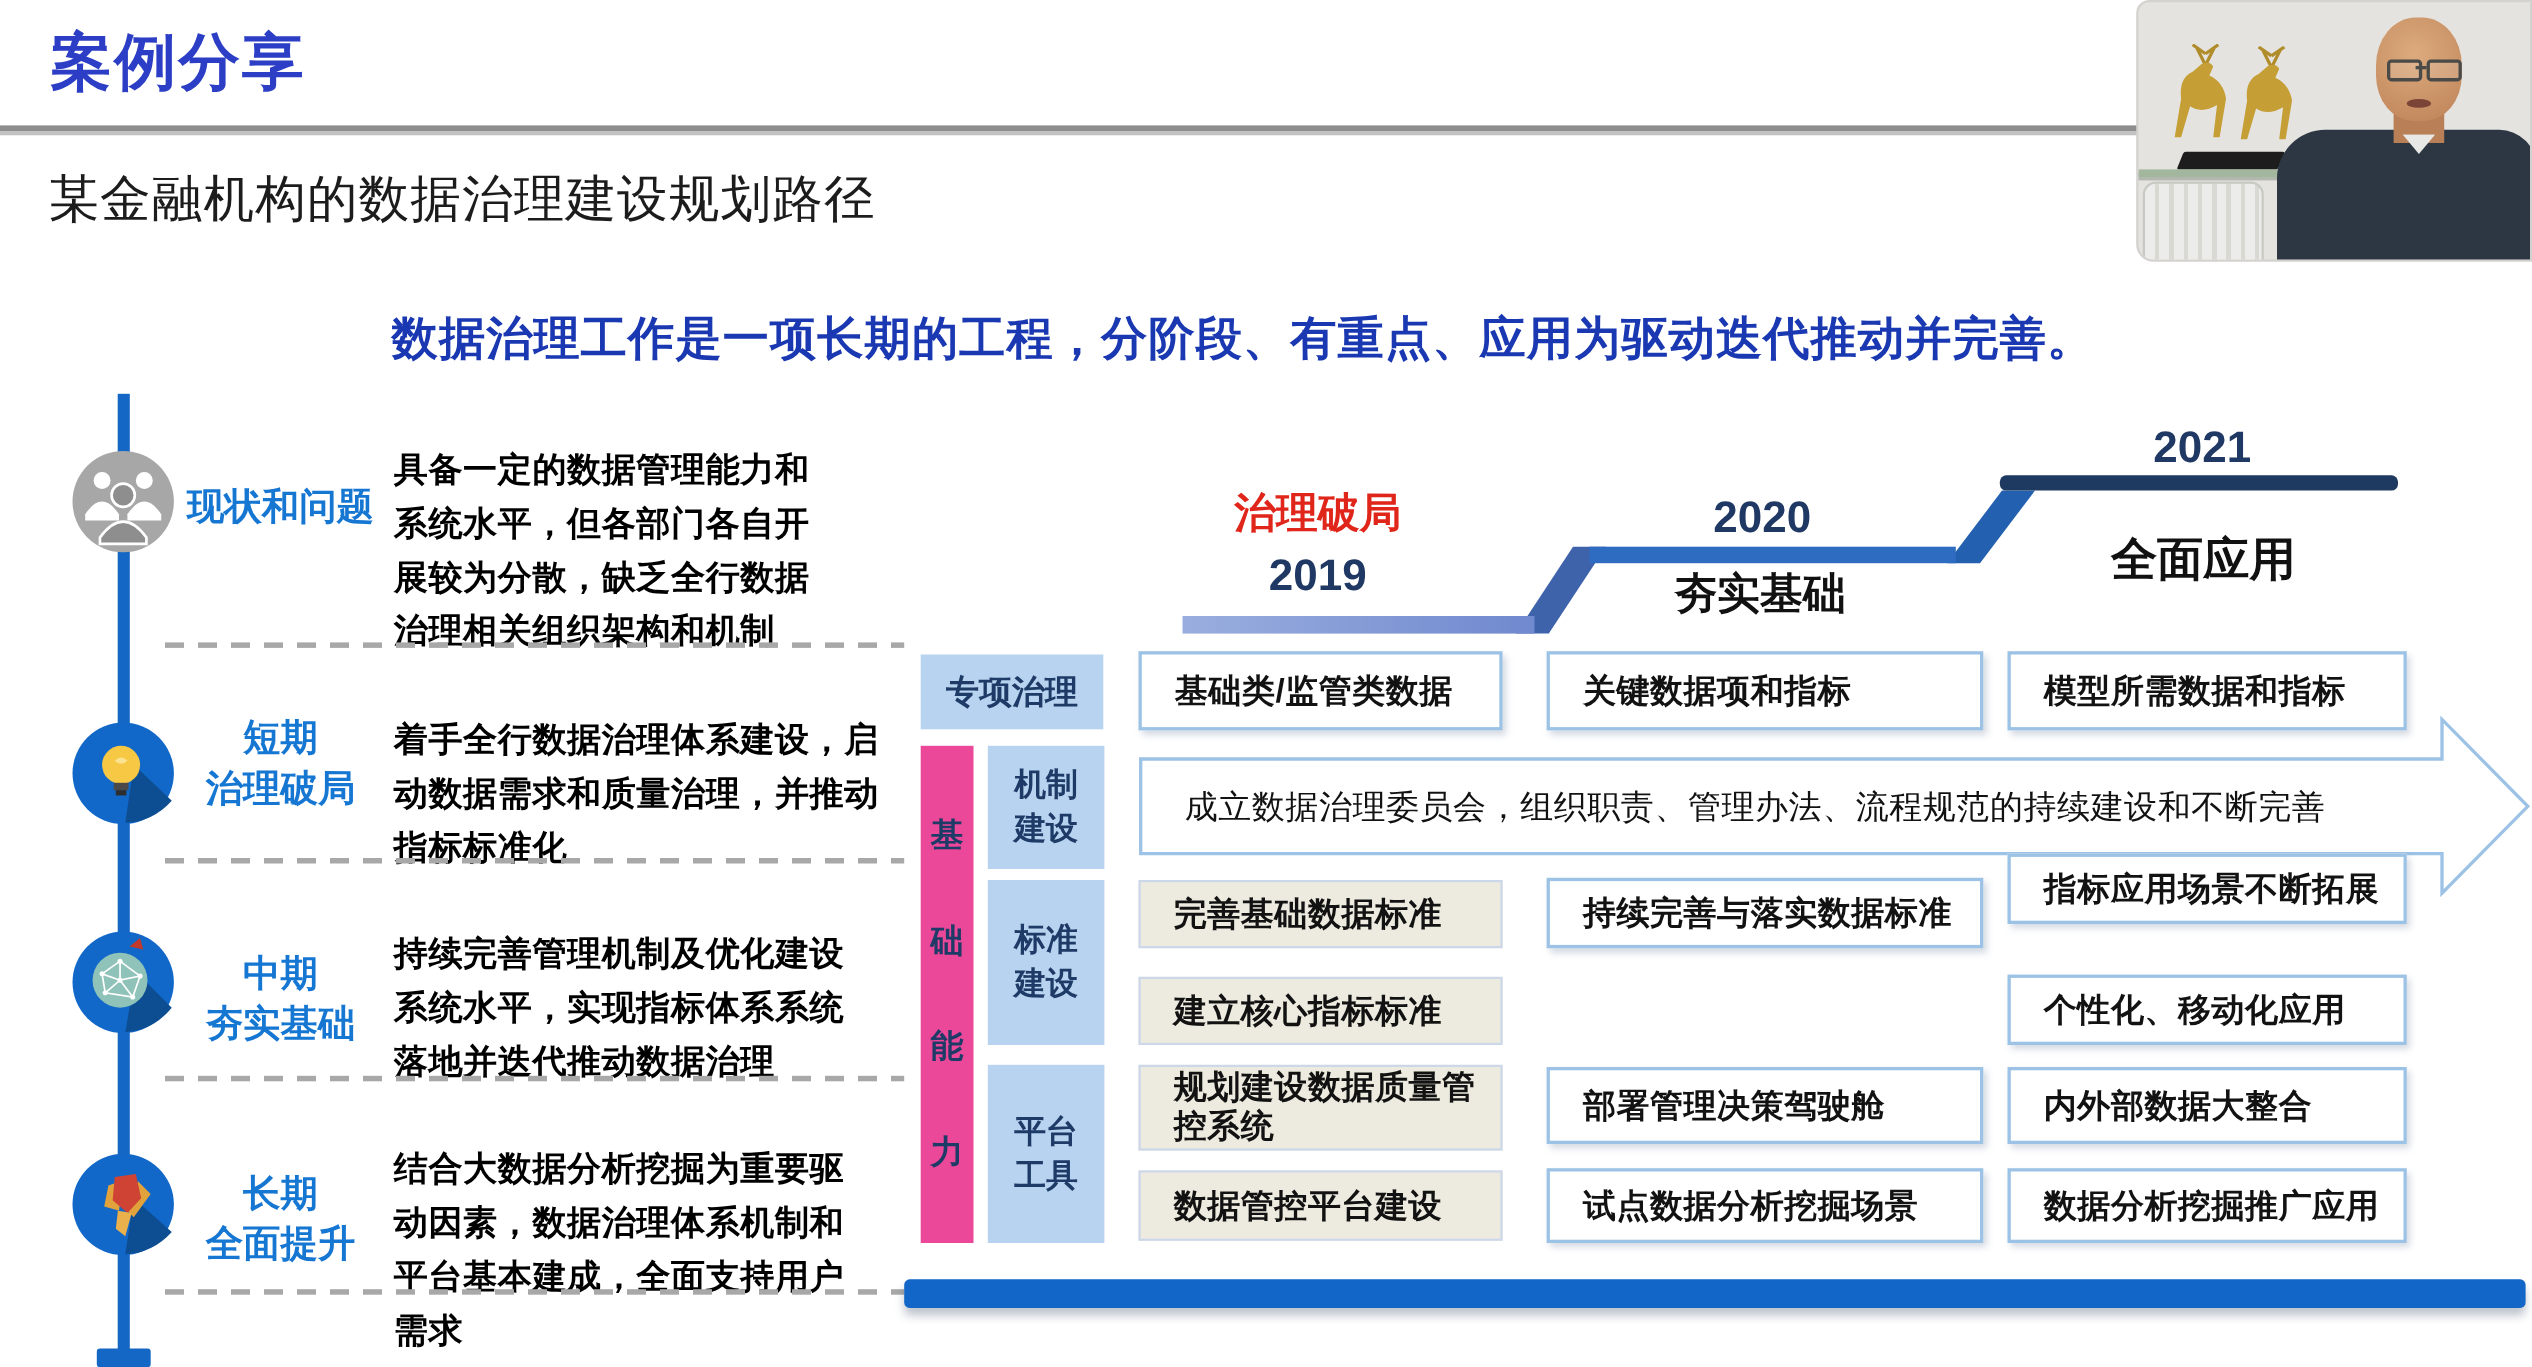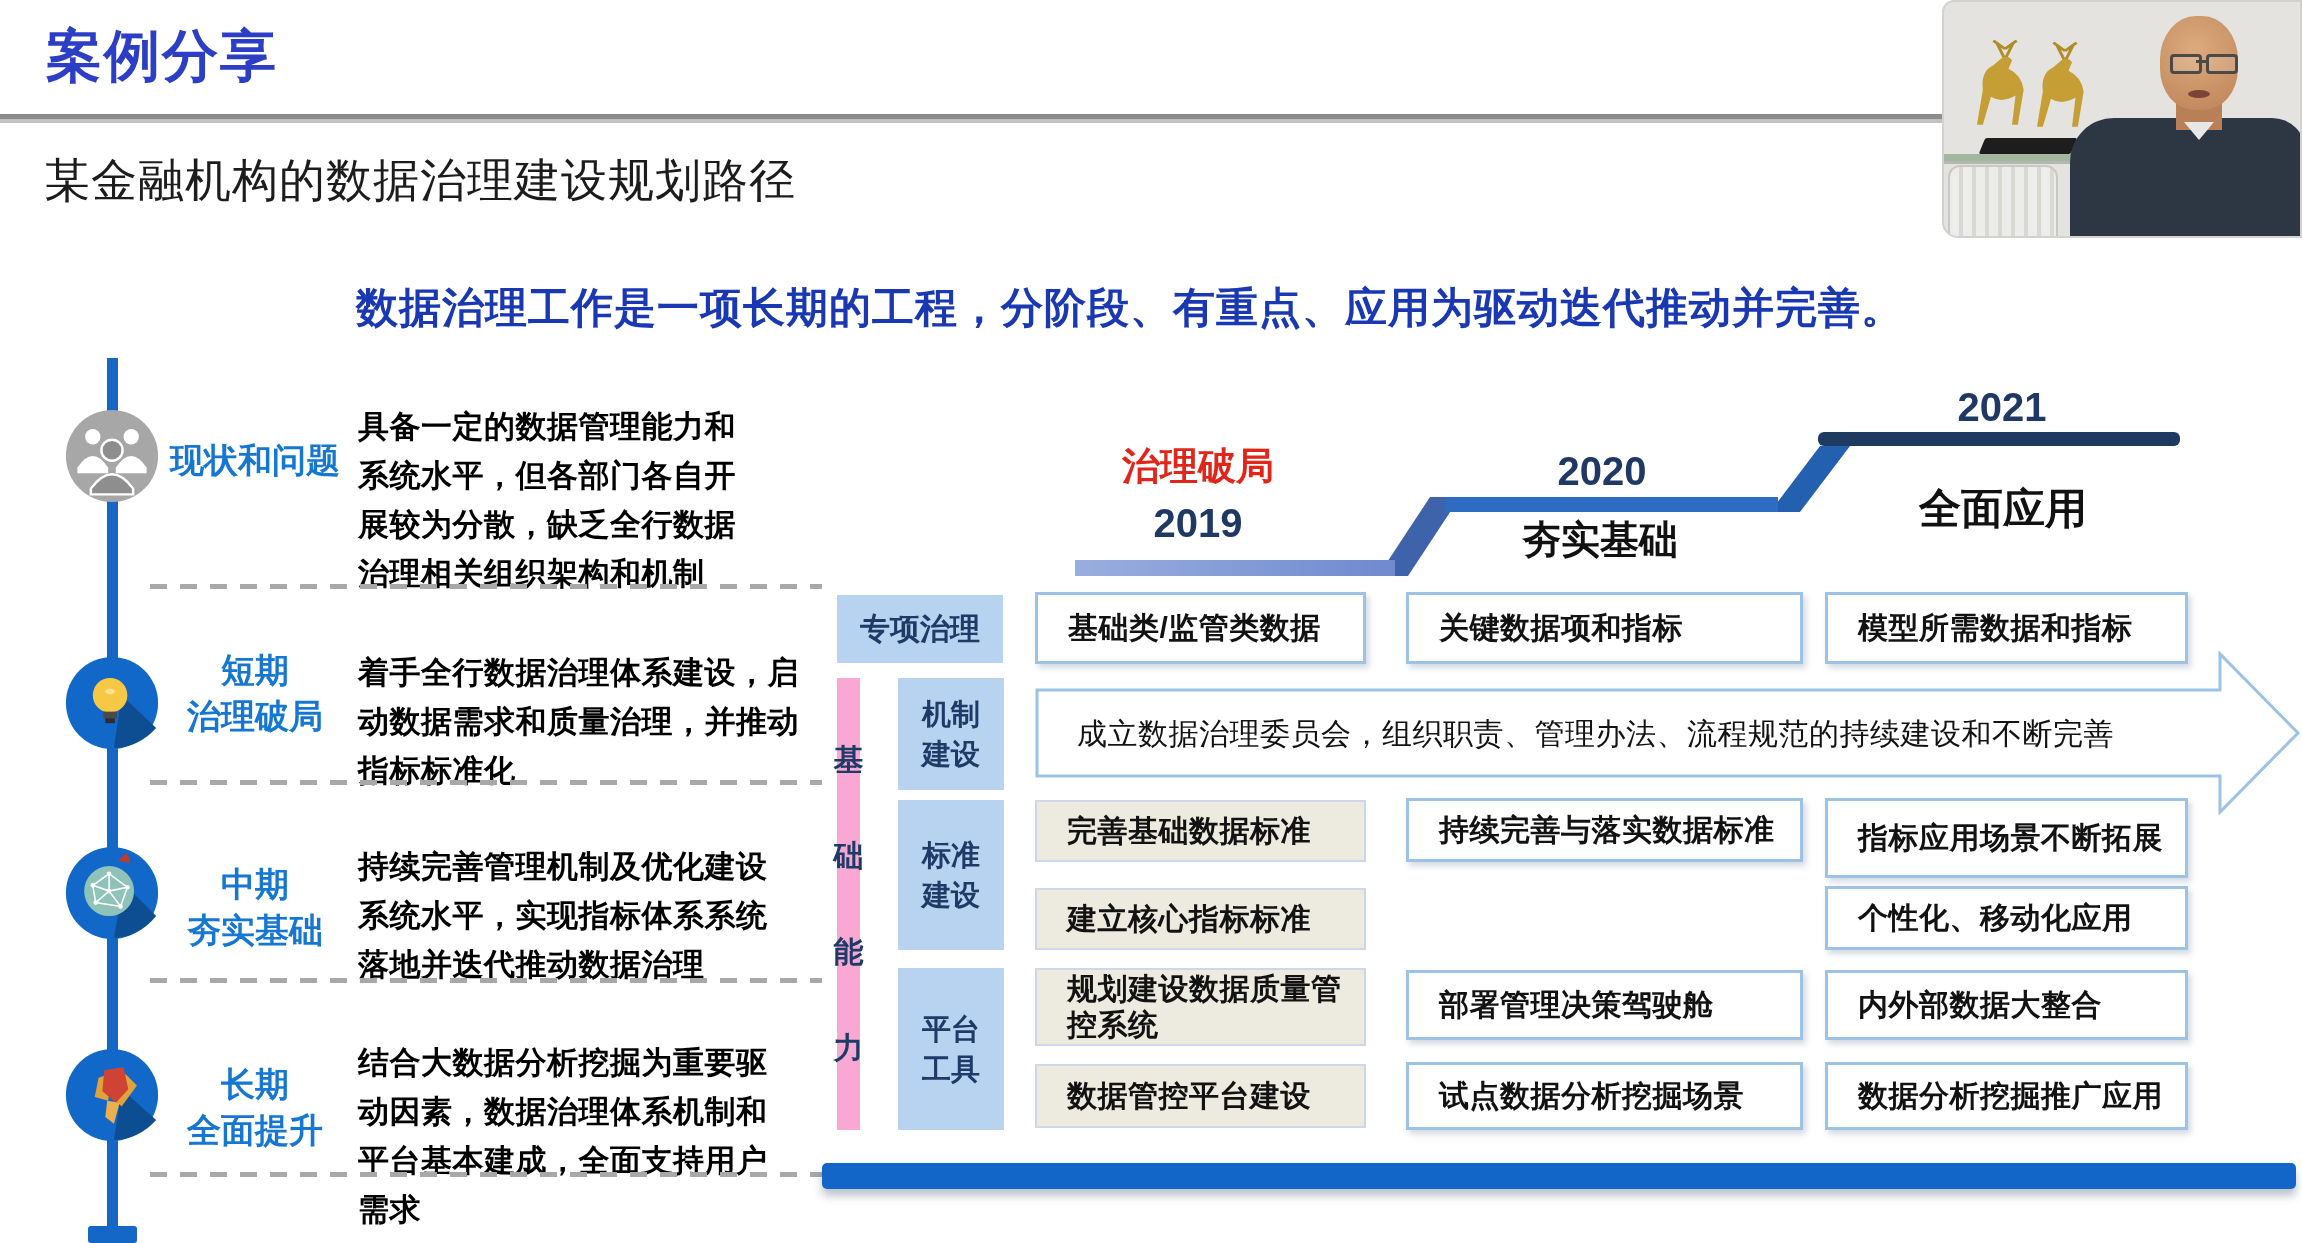--- a/index.html
+++ b/index.html
@@ -46,21 +46,21 @@
   .ph-year1{left:1108px;top:501px;width:180px;font-size:40px;color:#1f3864;}
   .ph-year2{left:1512px;top:449px;width:180px;font-size:40px;color:#1f3864;}
   .ph-name2{left:1500px;top:513px;width:200px;font-size:39px;color:#111;}
   .ph-year3{left:1912px;top:385px;width:180px;font-size:40px;color:#1f3864;}
   .ph-name3{left:1898px;top:481px;width:210px;font-size:42px;color:#111;}
 
   
   .lbl{background:#b7d3ef;color:#1e3a66;font-weight:bold;display:flex;align-items:center;justify-content:center;
        text-align:center;box-sizing:border-box;}
   .lbl-special{left:837px;top:595px;width:166px;height:68px;font-size:30px;}
-  .lbl-strip{left:837px;top:678px;width:23px;height:452px;background:#f9a8d4;font-size:30px;
+  .lbl-strip{left:837px;top:678px;width:48px;height:452px;background:#ec4899;font-size:30px;
              line-height:96px;word-break:break-all;padding:0 7px;}
   .lbl-sub{left:898px;width:106px;font-size:29px;line-height:40px;padding:0 22px;text-align:center;}
   .cell{box-sizing:border-box;display:flex;align-items:center;font-weight:bold;color:#121212;font-size:30px;
         padding-left:30px;letter-spacing:.5px;}
   .cell-white{background:#fff;border:3px solid #9cc2e5;box-shadow:3px 4px 6px rgba(100,120,150,.28);}
   .cell-beige{background:#edebdf;border:2px solid #ccd8ea;}
   .c1{left:1035px;width:331px;}
   .c2{left:1406px;width:397px;}
   .c3{left:1825px;width:363px;}
   .arrow-text{left:1077px;top:690px;width:1120px;height:88px;display:flex;align-items:center;
@@ -209,21 +209,21 @@
   <div class="abs lbl lbl-sub" style="top:800px;height:150px">标准建设</div>
   <div class="abs lbl lbl-sub" style="top:968px;height:162px">平台工具</div>
 
   <svg class="abs" style="left:1035px;top:650px;width:1267px;height:166px" viewBox="0 0 1267 166">
     <polygon points="2,40 1185,40 1185,4 1263,83 1185,162 1185,126 2,126" fill="#ffffff" stroke="#9cc2e5" stroke-width="3"></polygon>
   </svg>
   <div class="abs arrow-text">成立数据治理委员会，组织职责、管理办法、流程规范的持续建设和不断完善</div>
 
   <div class="abs cell cell-beige c1" style="top:800px;height:62px">完善基础数据标准</div>
   <div class="abs cell cell-white c2" style="top:798px;height:64px">持续完善与落实数据标准</div>
-  <div class="abs cell cell-white c3" style="top:798px;height:80px">指标应用场景不断拓展</div>
+  <div class="abs cell cell-white c3" style="top:776px;height:64px">指标应用场景不断拓展</div>
   <div class="abs cell cell-beige c1" style="top:888px;height:62px">建立核心指标标准</div>
   <div class="abs cell cell-white c3" style="top:886px;height:64px">个性化、移动化应用</div>
 
   <div class="abs cell cell-beige c1 two-line" style="top:968px;height:78px">规划建设数据质量管控系统</div>
   <div class="abs cell cell-white c2" style="top:970px;height:70px">部署管理决策驾驶舱</div>
   <div class="abs cell cell-white c3" style="top:970px;height:70px">内外部数据大整合</div>
   <div class="abs cell cell-beige c1" style="top:1064px;height:64px">数据管控平台建设</div>
   <div class="abs cell cell-white c2" style="top:1062px;height:68px">试点数据分析挖掘场景</div>
   <div class="abs cell cell-white c3" style="top:1062px;height:68px">数据分析挖掘推广应用</div>
 

